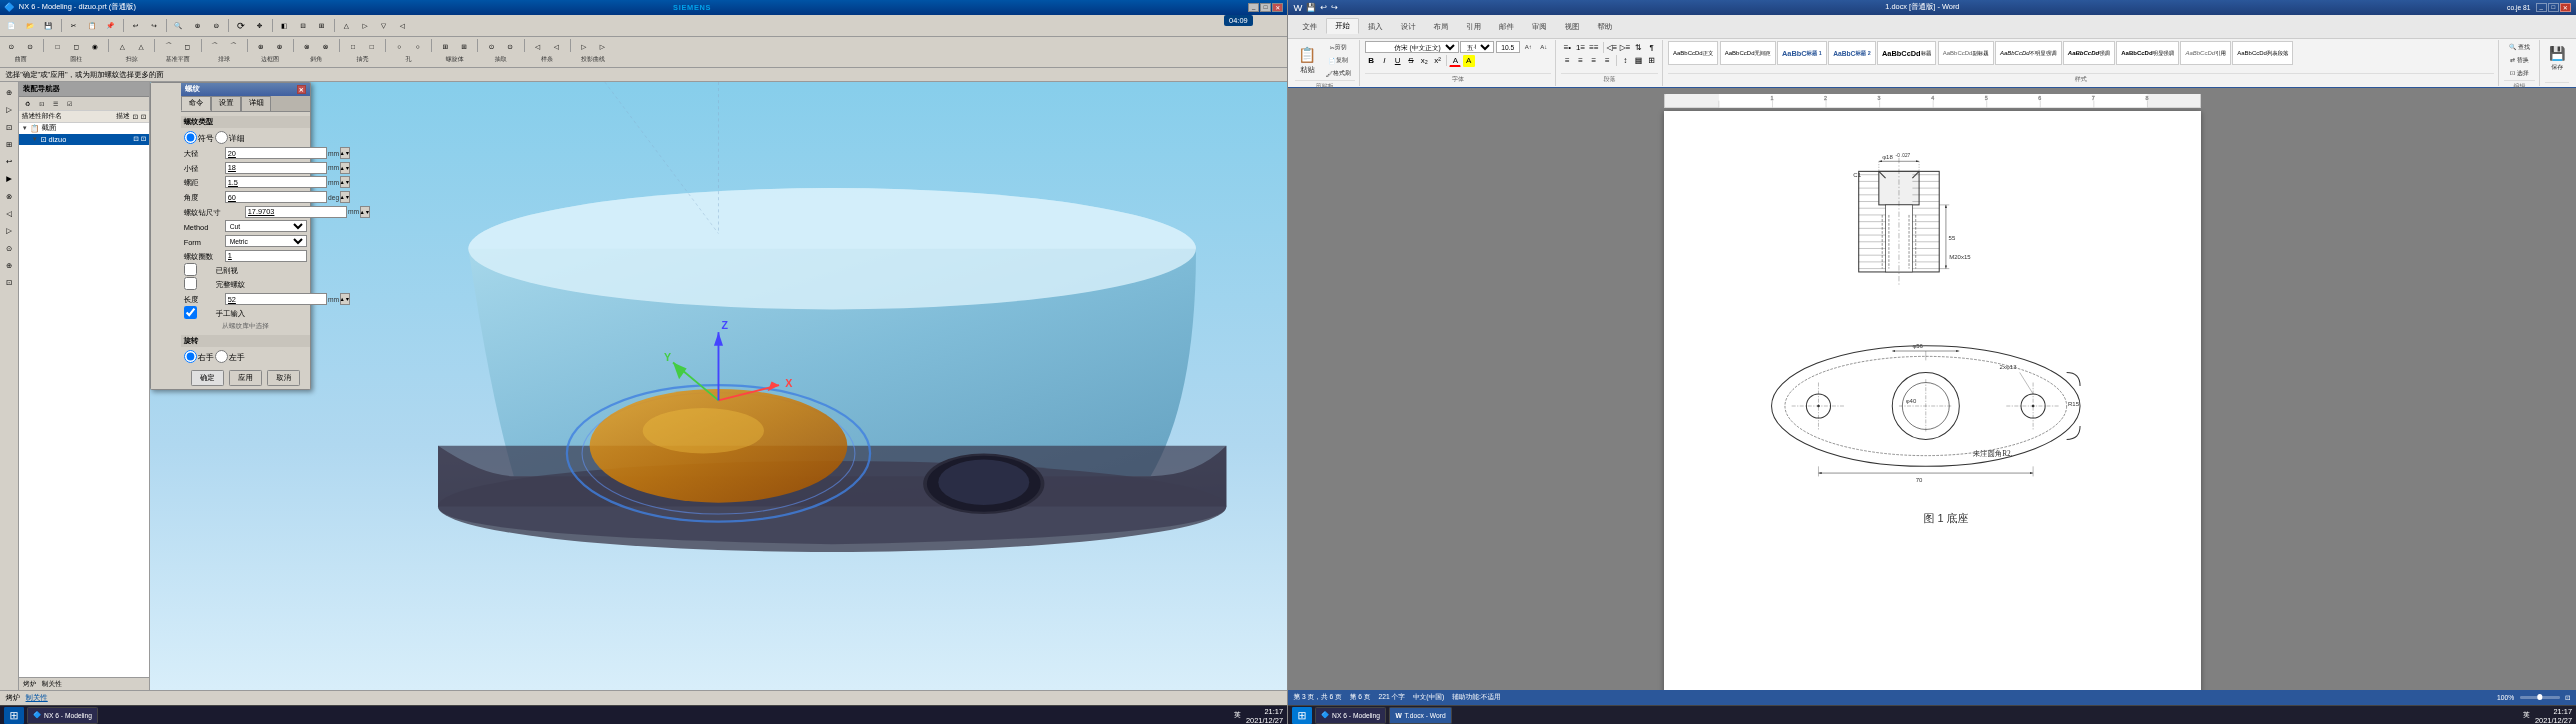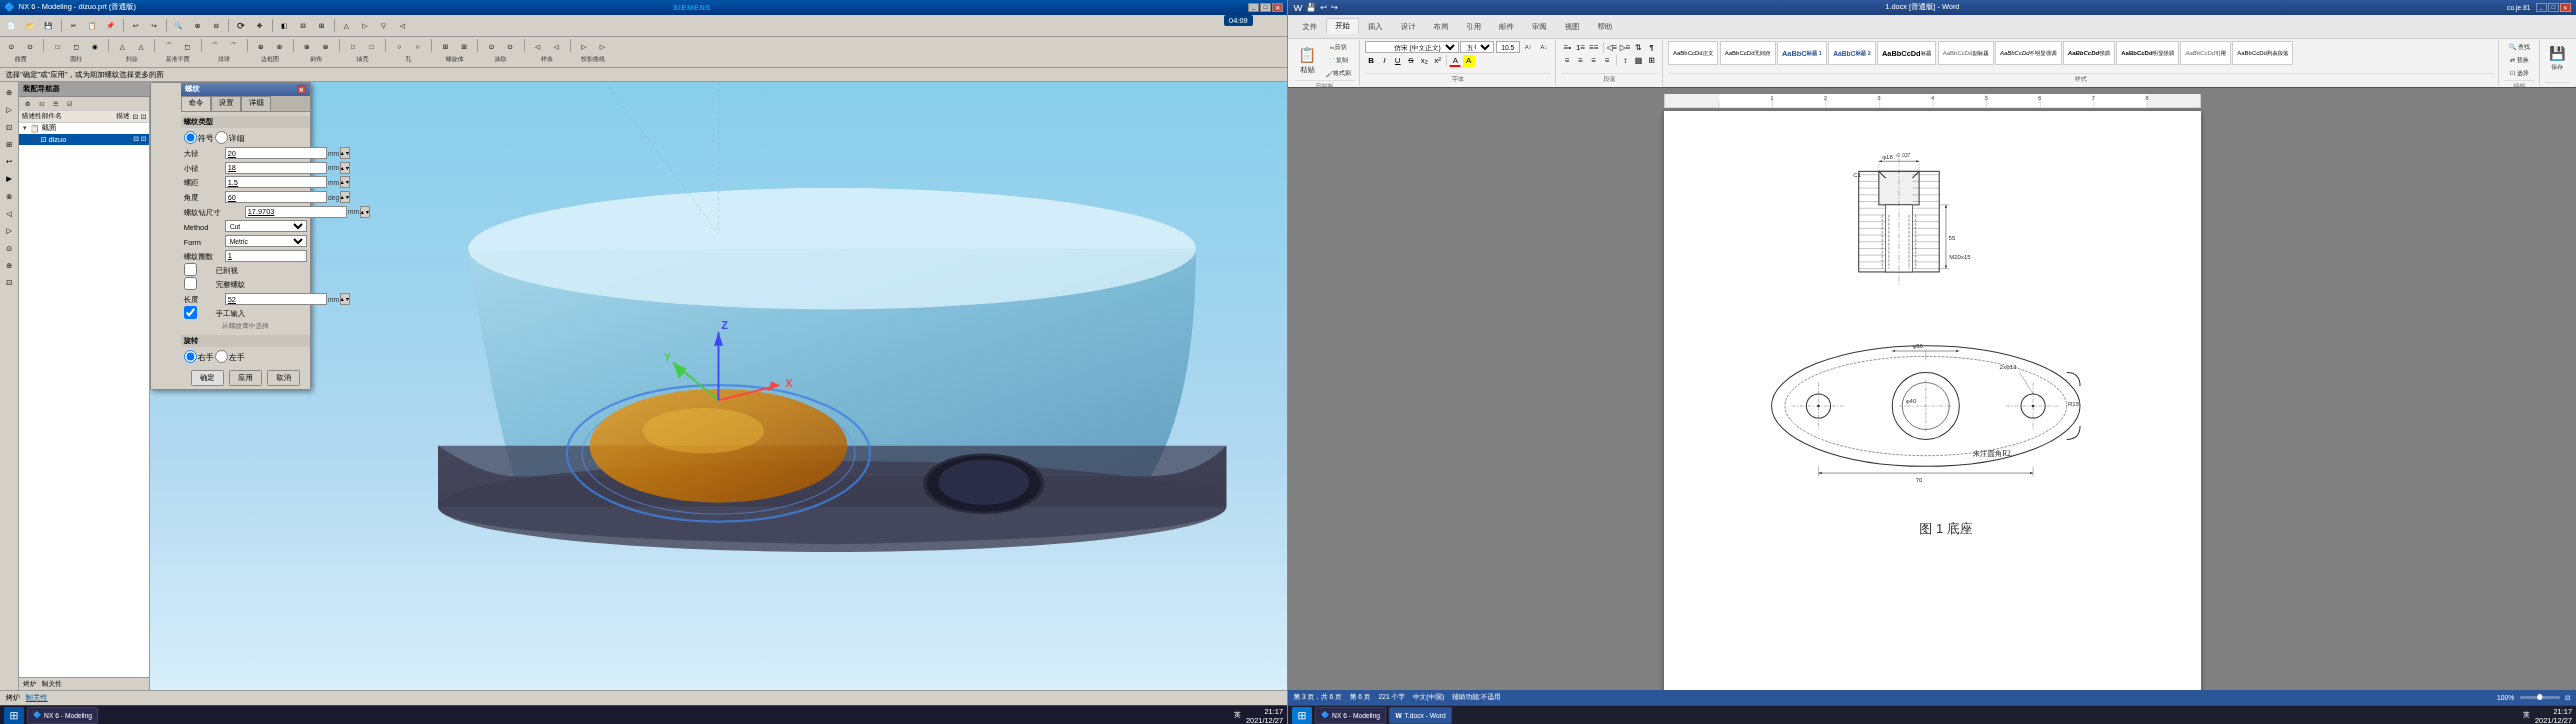--- a/index.html
+++ b/index.html
@@ -1589,21 +1589,21 @@
           <line x1="420" y1="90" x2="440" y2="122" stroke="#333" stroke-width="0.5"></line>
 
           <line x1="120" y1="240" x2="440" y2="240" stroke="#333" stroke-width="0.8" marker-start="url(#arrowhead-rev)" marker-end="url(#arrowhead)"></line>
           <line x1="120" y1="230" x2="120" y2="245" stroke="#333" stroke-width="0.5"></line>
           <line x1="440" y1="230" x2="440" y2="245" stroke="#333" stroke-width="0.5"></line>
           <text x="265" y="253" font-size="9" font-family="Arial" fill="#333">70</text>
 
           <text x="350" y="215" font-size="11" font-family="SimSun, serif" fill="#333">未注圆角R2.</text>
         </svg>
 
-        <div class="drawing-caption" style="font-size:13px;margin-top:20px;padding-left:28px;">图 1 底座</div>
+        <div class="drawing-caption" style="font-size:11px;margin-top:11px;padding-left:28px;">图 1 底座</div>
       </div>
     </div>
   </div>
 
   <div class="word-statusbar">
     <span>第 3 页，共 6 页</span>
     <span>第 6 页</span>
     <span>221 个字</span>
     <span>中文(中国)</span>
     <span>辅助功能:不适用</span>

